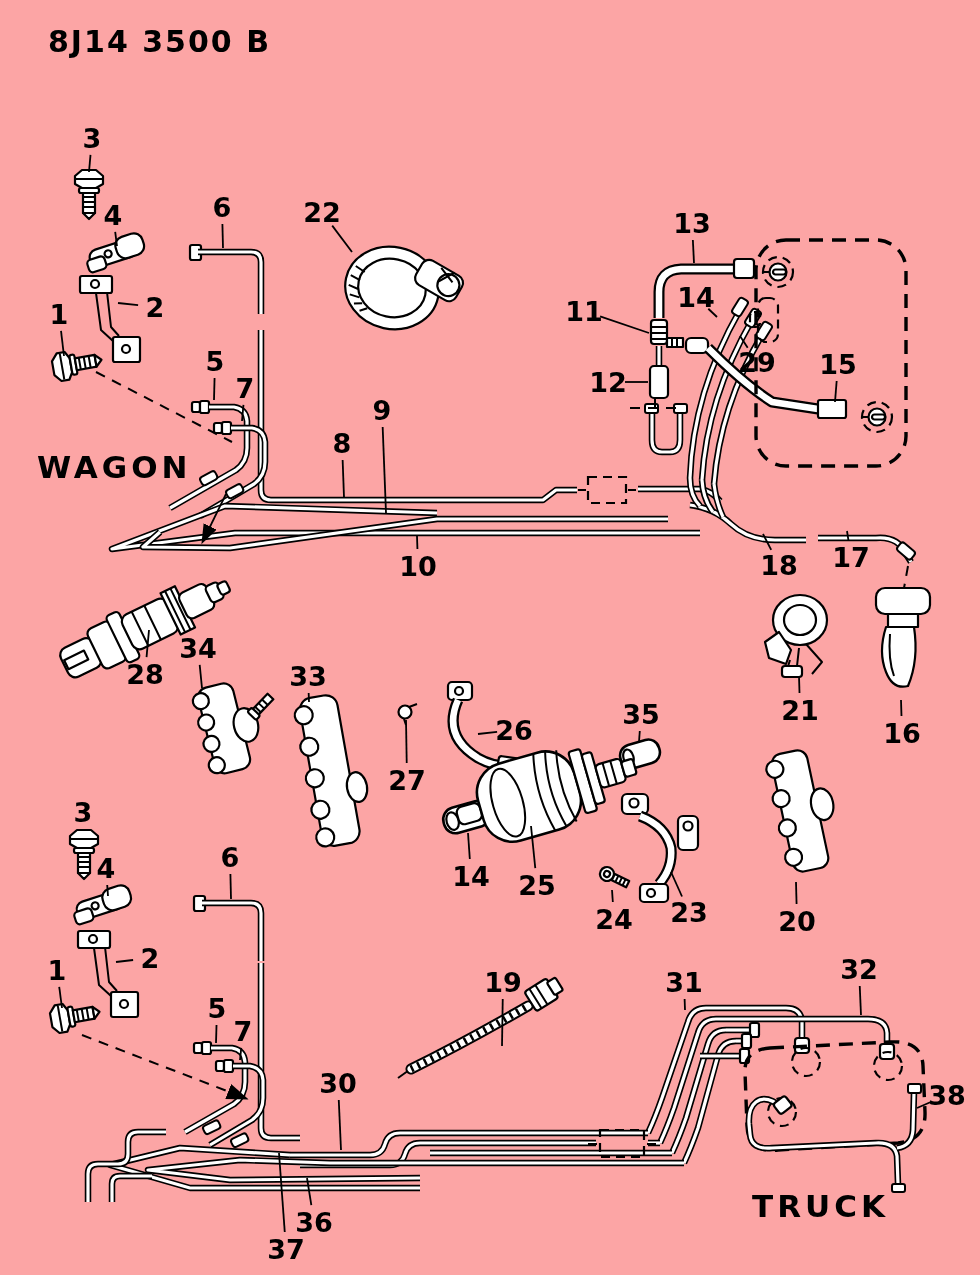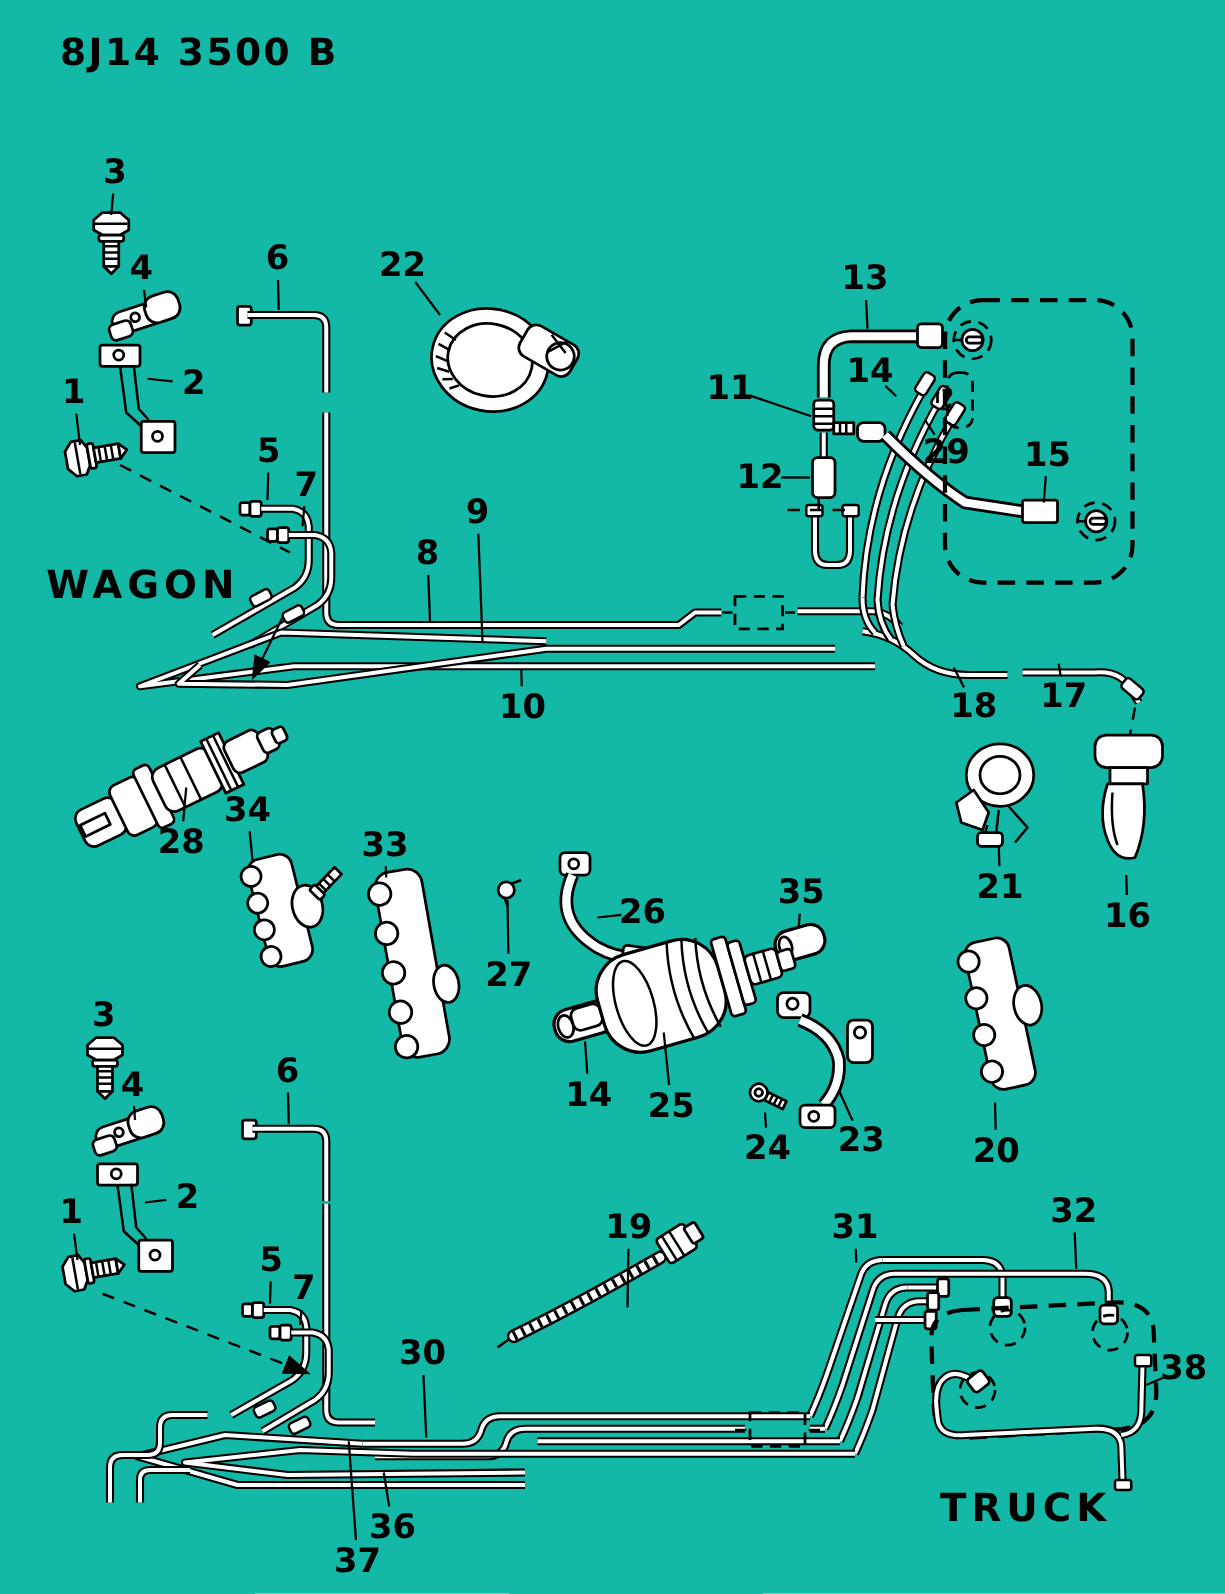--- a/index.html
+++ b/index.html
@@ -1,16 +1,16 @@
 <!DOCTYPE html>
 <html><head>
 <meta charset="utf-8">
 <style>
   html,body{margin:0;padding:0;background:#ffffff;}
-  .page{position:relative;width:980px;height:1275px;background:#14b8a6;overflow:hidden;
+  .page{position:relative;width:980px;height:1275px;background:#fca5a5;overflow:hidden;
         font-family:"DejaVu Sans", sans-serif;}
   svg{display:block;}
   text{fill:#000;}
   .title-text{font:bold 30px "DejaVu Sans",sans-serif;letter-spacing:2px;}
   .section-label{font:bold 31px "DejaVu Sans",sans-serif;letter-spacing:4px;}
   .callout-text{font:bold 27px "DejaVu Sans",sans-serif;text-anchor:middle;dominant-baseline:central;}
   .leader{stroke:#000;stroke-width:1.8;fill:none;}
   .part{fill:#ffffff;stroke:#000;stroke-width:2.2;stroke-linejoin:round;}
   .part25{fill:#ffffff;stroke:#000;stroke-width:2.6;stroke-linejoin:round;}
   .thin{fill:none;stroke:#000;stroke-width:2;stroke-linejoin:round;}

